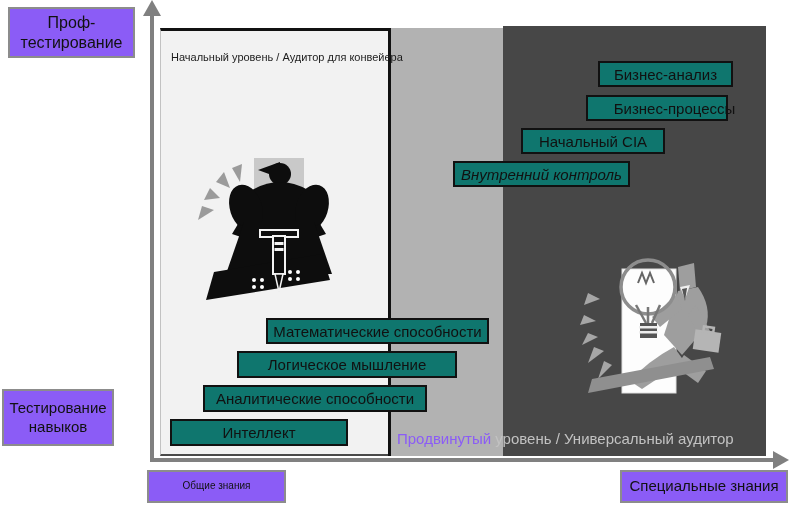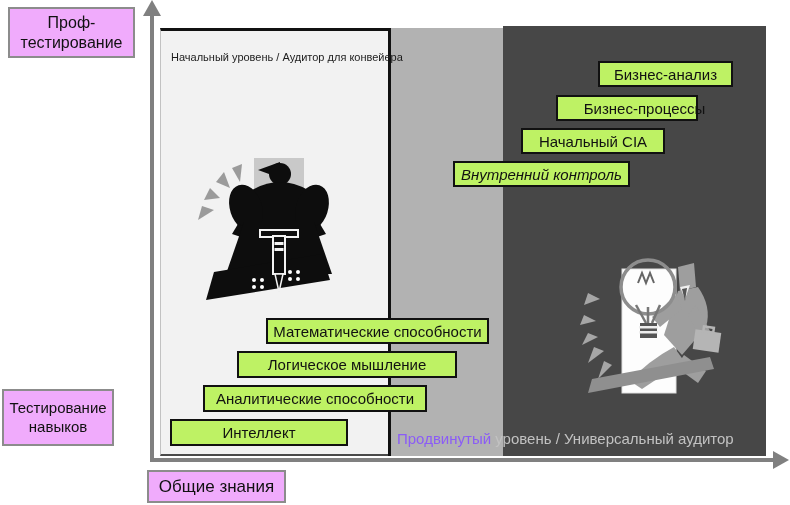--- a/index.html
+++ b/index.html
@@ -2,27 +2,27 @@
 <html><head>
 <meta charset="utf-8">
 <style>
   html,body { margin:0; padding:0; background:#ffffff; }
   .canvas {
     position:relative; width:790px; height:505px; background:#ffffff;
     font-family:"Liberation Sans", sans-serif; overflow:hidden;
   }
   
   .cap-box {
-    position:absolute; background:#f0abfc; border:2px solid #8c8c8c;
+    position:absolute; background:#8b5cf6; border:2px solid #8c8c8c;
     display:flex; flex-direction:column; align-items:center; justify-content:center;
     text-align:center; color:#111; box-sizing:border-box; line-height:1.25;
   }
   #box-prof     { left:8px;   top:7px;   width:127px; height:51px; font-size:16px; }
   #box-skills   { left:2px;   top:389px; width:112px; height:57px; font-size:15px; }
-  #box-general  { left:147px; top:470px; width:139px; height:33px; font-size:17px; }
+  #box-general  { left:147px; top:470px; width:139px; height:33px; font-size:10px; }
   #box-special  { left:620px; top:470px; width:168px; height:33px; font-size:15px; }
 
   
   .vaxis { position:absolute; left:150px; top:14px; width:4px; height:444px; background:#808080; }
   .vaxis-head { position:absolute; left:143px; top:0; width:0; height:0;
     border-left:9px solid transparent; border-right:9px solid transparent;
     border-bottom:16px solid #808080; }
   .haxis { position:absolute; left:150px; top:458px; width:624px; height:4px; background:#808080; }
   .haxis-head { position:absolute; left:773px; top:451px; width:0; height:0;
     border-top:9px solid transparent; border-bottom:9px solid transparent;
@@ -41,26 +41,26 @@
     white-space:nowrap; z-index:6;
   }
   .zone-label-bottom {
     position:absolute; left:397px; top:430px; font-size:15px; white-space:nowrap; z-index:6;
   }
   .zone-label-bottom .p1 { color:#8b5cf6; }
   .zone-label-bottom .p2 { color:#c2c2c2; }
 
   
   .wbox {
-    position:absolute; background:#bef264; border:2px solid #111;
+    position:absolute; background:#0f766e; border:2px solid #111;
     display:flex; align-items:center; justify-content:center;
     font-size:15px; color:#111; box-sizing:border-box; white-space:nowrap; z-index:5;
   }
   #kb0 { left:598px; top:61px;  width:135px; height:26px; }
-  #kb1 { left:556px; top:95px;  width:142px; height:26px;padding-left:35px; }
+  #kb1 { left:586px; top:95px;  width:142px; height:26px;padding-left:35px; }
   #kb2 { left:521px; top:128px; width:144px; height:26px; }
   #kb3 { left:453px; top:161px; width:177px; height:26px;font-style:italic; }
 
   #sb0 { left:266px; top:318px; width:223px; height:26px; }
   #sb1 { left:237px; top:351px; width:220px; height:27px; }
   #sb2 { left:203px; top:385px; width:224px; height:27px; }
   #sb3 { left:170px; top:419px; width:178px; height:27px; }
 
   .clipart { position:absolute; z-index:4; }
   #clip-left  { left:190px; top:148px; }
@@ -95,20 +95,21 @@
 
   <div class="cap-box" id="box-prof">
     <span>Проф-</span>
     <span>тестирование</span>
   </div>
   <div class="cap-box" id="box-skills">
     <span>Тестирование</span>
     <span>навыков</span>
   </div>
   <div class="cap-box" id="box-general">Общие знания</div>
+  <div class="cap-box" id="box-special">Специальные знания</div>
 
   <svg class="clipart" id="clip-left" width="148" height="162" viewBox="0 0 148 162">
     <g fill="#9b9b9b">
       <polygon points="8,72 24,62 12,58"></polygon>
       <polygon points="14,52 30,50 20,40"></polygon>
       <polygon points="26,34 40,40 34,24"></polygon>
       <polygon points="42,20 50,34 52,16"></polygon>
     </g>
     <rect x="64" y="10" width="50" height="122" fill="#c9c9c9"></rect>
     <g fill="#0d0d0d">

